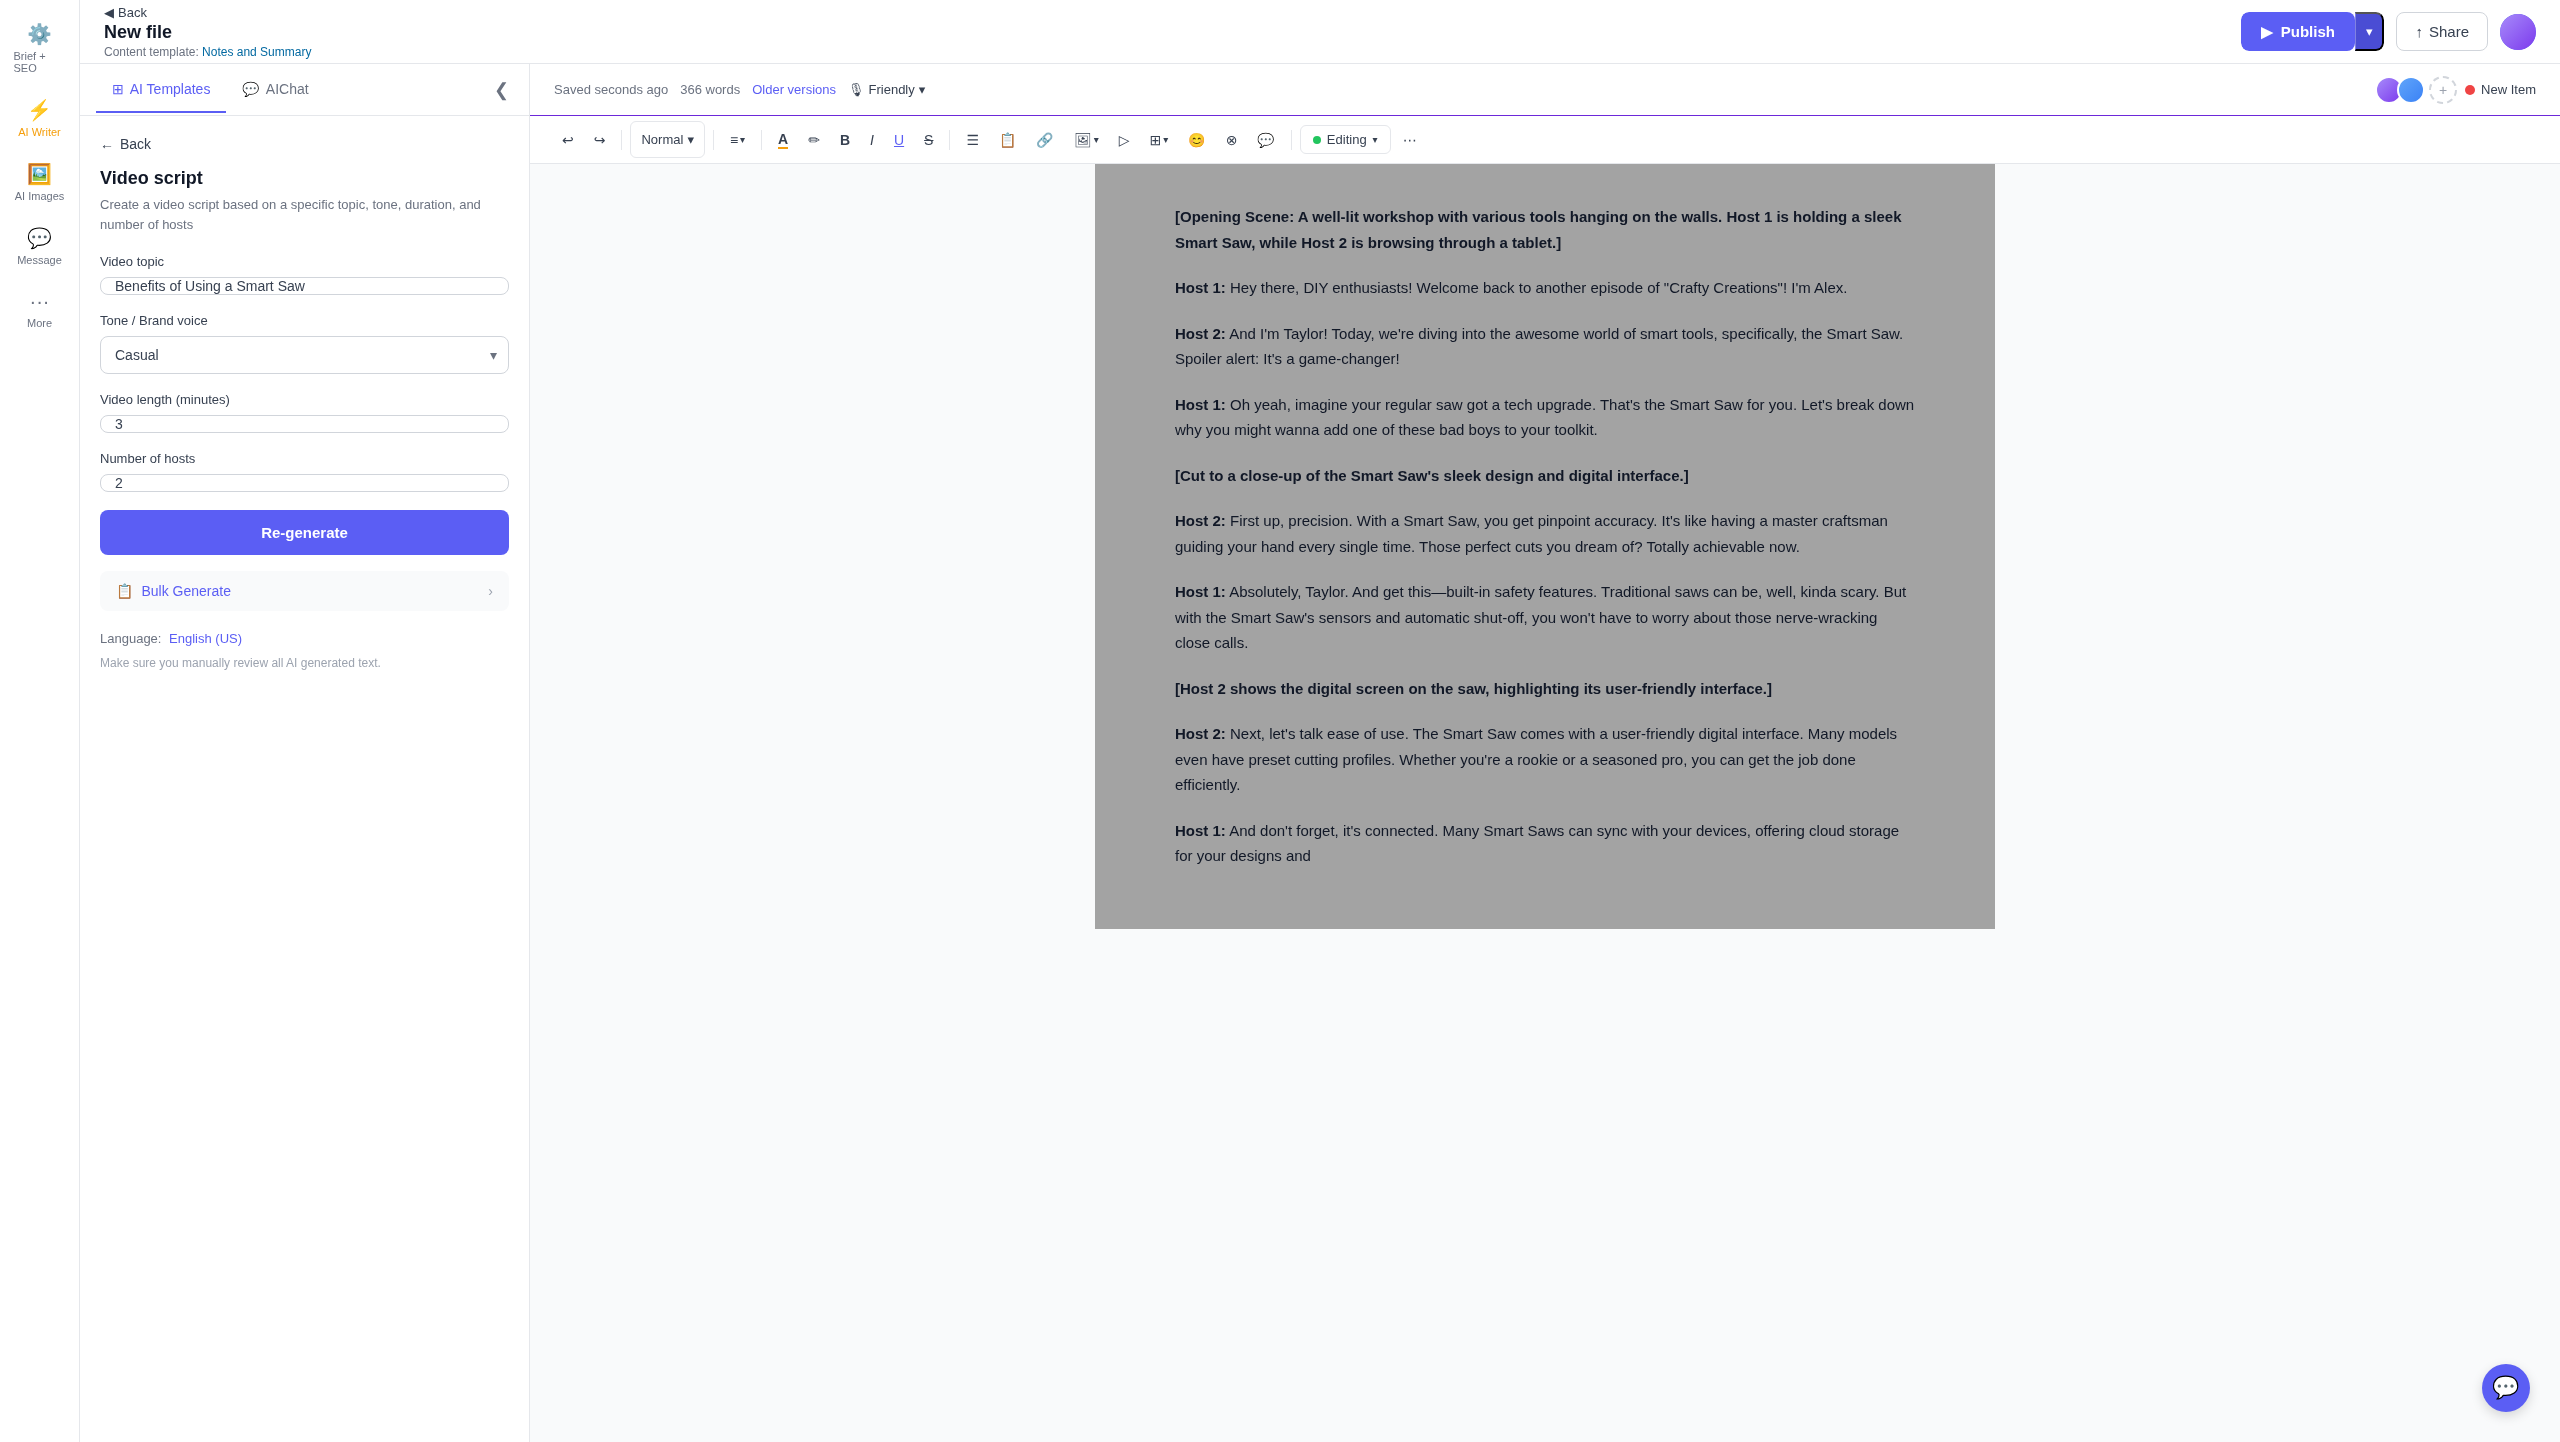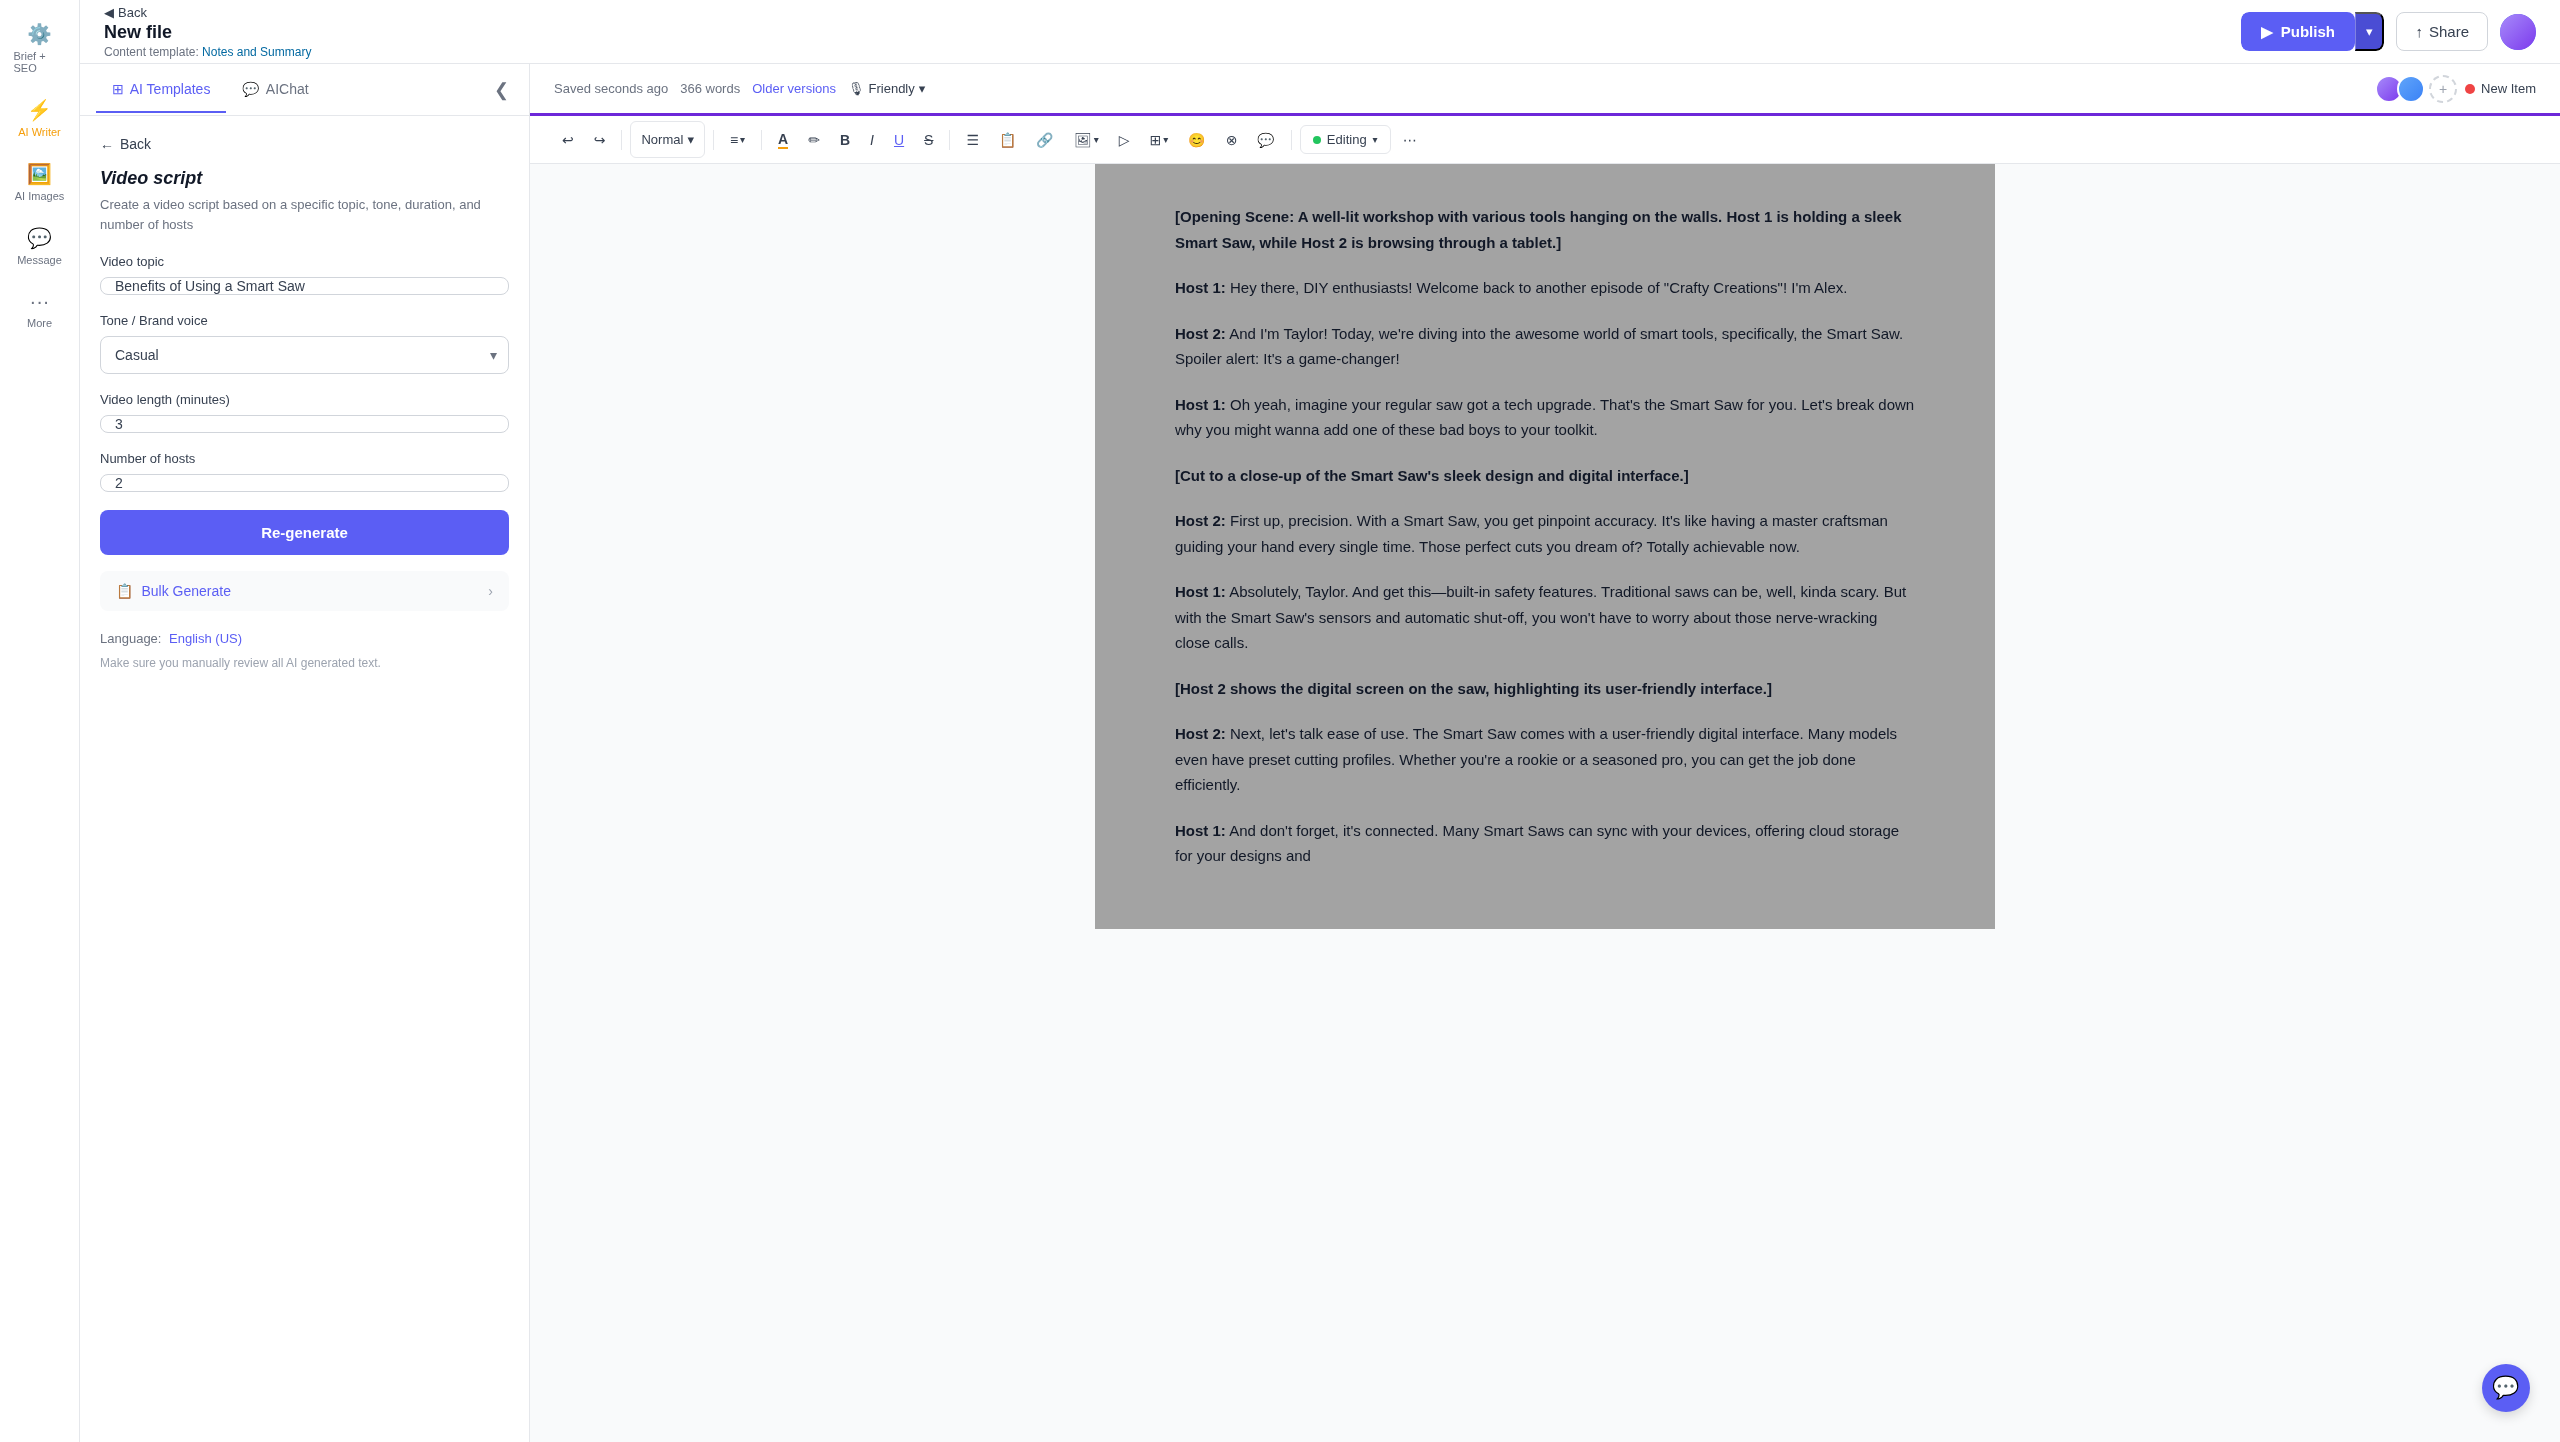--- a/index.html
+++ b/index.html
@@ -157,21 +157,21 @@
       color: #6b7280;
       font-size: 18px;
       padding: 4px;
     }
     .panel-content {
       flex: 1;
       overflow-y: auto;
       padding: 20px;
     }
     .panel-back { display: flex; align-items: center; gap: 6px; color: #374151; cursor: pointer; font-size: 14px; margin-bottom: 16px; }
-    .panel-section-title { font-size: 18px; font-weight: 700; color: #111827; margin-bottom: 6px; font-style: italic; }
+    .panel-section-title { font-size: 18px; font-weight: 700; color: #111827; margin-bottom: 6px; }
     .panel-section-desc { font-size: 13px; color: #6b7280; margin-bottom: 20px; line-height: 1.5; }
     .field-label { font-size: 13px; font-weight: 500; color: #374151; margin-bottom: 8px; }
     .field-group { margin-bottom: 18px; }
     .field-input {
       width: 100%;
       border: 1px solid #d1d5db;
       border-radius: 8px;
       padding: 0 14px;
       font-size: 14px;
       color: #374151;
@@ -229,21 +229,21 @@
 
     
     .editor-area {
       flex: 1;
       display: flex;
       flex-direction: column;
       overflow: hidden;
     }
     .editor-meta {
       background: #fff;
-      border-bottom: 3px solid #6d28d9;
+      border-bottom: 1px solid #6d28d9;
       padding: 10px 24px;
       display: flex;
       align-items: center;
       gap: 12px;
       height: 52px;
       flex-shrink: 0;
     }
     .saved-text { color: #6b7280; font-size: 13px; }
     .word-count { color: #6b7280; font-size: 13px; }
     .older-versions { color: #5b5ef4; font-size: 13px; cursor: pointer; }

